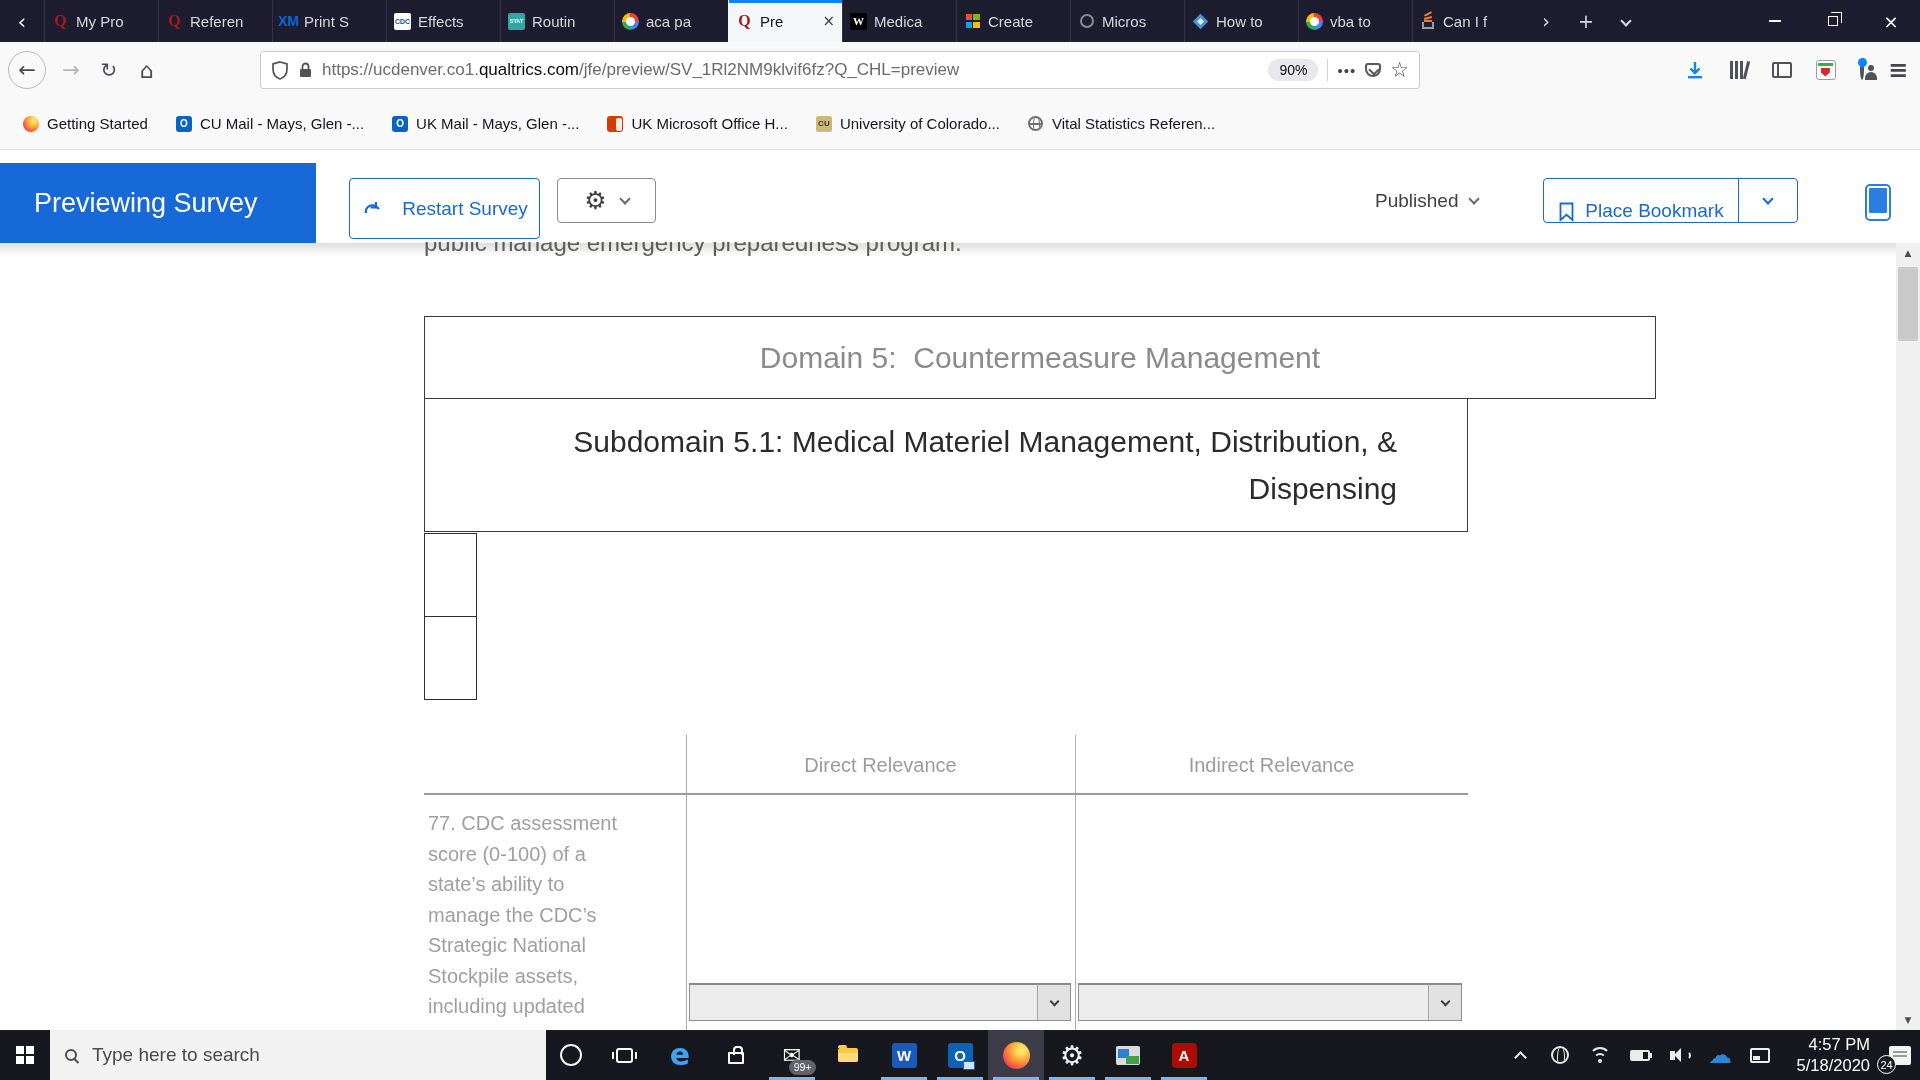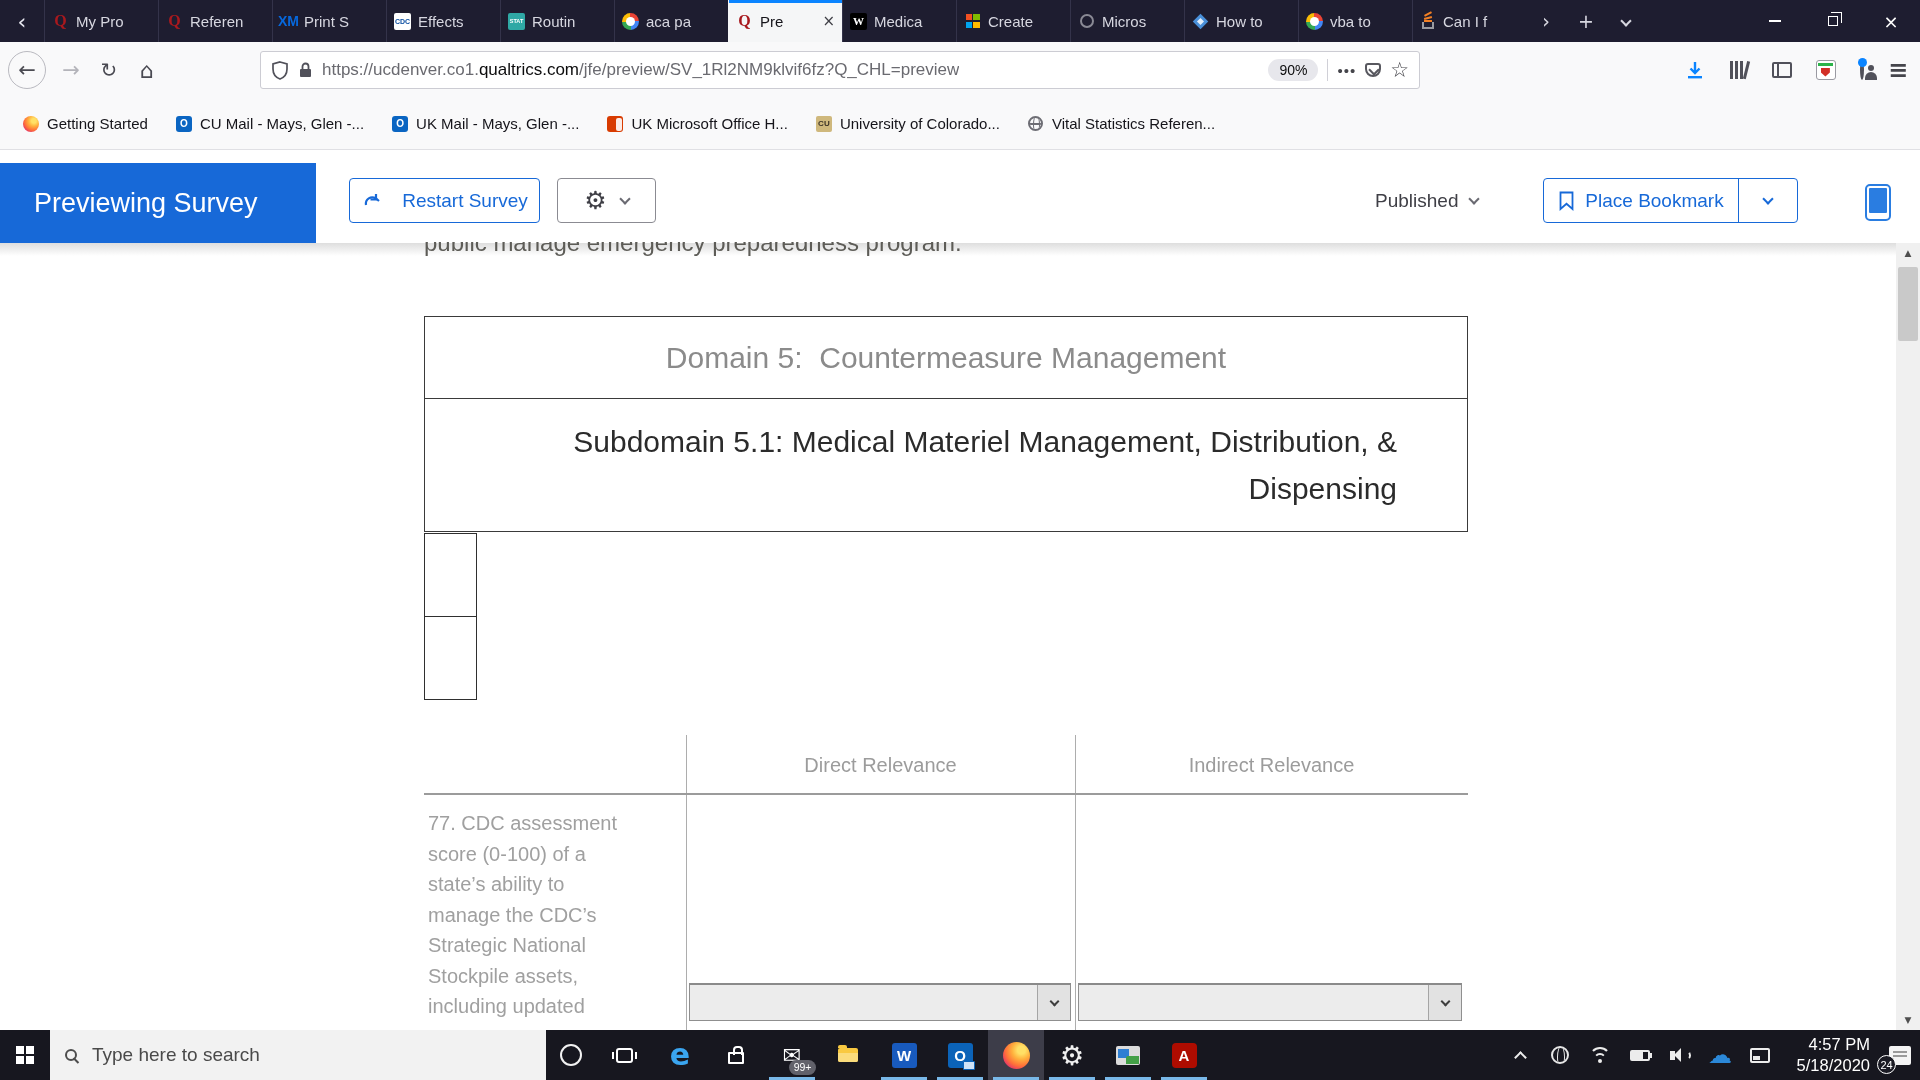--- a/index.html
+++ b/index.html
@@ -105,42 +105,42 @@
   .bm .fav{width:16px;height:16px}
 
   
   .content{position:absolute;top:150px;left:0;width:1920px;height:880px;background:#fff;color:#9e9e9e}
   .qheader{position:absolute;top:0;left:0;width:1920px;height:93px;background:#fff}
   .header-shadow{position:absolute;top:93px;left:0;width:1920px;height:13px;
                  background:linear-gradient(#bdbdbd,rgba(255,255,255,0));opacity:.5}
   .preview-title{position:absolute;left:0;top:13px;width:316px;height:80px;background:#1769d8;color:#fff;
                  font-size:27px;display:flex;align-items:center;padding-left:34px}
   .btn{border-radius:4px;display:flex;align-items:center;justify-content:center;background:#fff}
-  .restart-btn{position:absolute;left:349px;top:28px;width:191px;height:45px;border:1px solid #1769d8;
+  .restart-btn{position:absolute;left:349px;top:28px;width:191px;height:61px;border:1px solid #1769d8;
                color:#1769d8;font-size:19px;gap:19px}
   .gear-btn{position:absolute;left:557px;top:28px;width:99px;height:45px;border:1px solid #8b8b92;gap:14px;color:#44444b}
   .gear-glyph{font-size:25px;color:#3f3f46}
   .small-chev{width:8px;height:8px;border-right:2px solid #6a6a72;border-bottom:2px solid #6a6a72;
               transform:rotate(45deg);margin-top:-4px}
   .published{position:absolute;left:1375px;top:28px;height:45px;display:flex;align-items:center;gap:12px;
              font-size:19px;color:#3f3f46}
   .placebm{position:absolute;left:1543px;top:28px;width:255px;height:45px;border:1px solid #1769d8;
            border-radius:4px;display:flex;align-items:stretch;background:#fff}
-  .placebm .main{flex:1;display:flex;align-items:center;justify-content:center;gap:10px;color:#1769d8;font-size:19px}
+  .placebm .main{flex:1;display:flex;align-items:flex-end;justify-content:center;gap:10px;color:#1769d8;font-size:19px}
   .placebm .split{width:1px;background:#1769d8}
   .placebm .dd{width:58px;display:flex;align-items:center;justify-content:center}
   .placebm .dd .small-chev{border-color:#1769d8}
   .mobile-ico{position:absolute;left:1865px;top:34px;width:26px;height:37px;border:2px solid #2a7de1;
               border-radius:5px;background:#fff;padding:2px 2px 6px 2px}
   .mobile-ico .scr{width:100%;height:100%;background:#2a7de1;border-radius:1px}
 
   .partial-wrap{position:absolute;left:424px;top:92px;height:16px;overflow:hidden}
   .partial-wrap .inner{font-size:24px;color:#5d5c57;margin-top:-13px;white-space:nowrap}
 
-  .domain-box{position:absolute;left:424px;top:166px;width:1044px;height:83px;border:1px solid #3a3a3a;
+  .domain-box{position:absolute;left:424px;top:166px;width:1232px;height:83px;border:1px solid #3a3a3a;
               display:flex;align-items:center;justify-content:center;font-size:30px;color:#8b8b8b;white-space:pre-wrap}
   .subdomain-box{position:absolute;left:424px;top:249px;width:1044px;height:133px;border:1px solid #3a3a3a;
                  border-top:none;display:flex;align-items:center;justify-content:center;text-align:right;
                  padding:0 70px;font-size:30px;line-height:47px;color:#2b2b2b}
   .mini-box{position:absolute;left:424px;width:53px;border:1px solid #2f2f2f;background:#fff}
   .mini-box.b1{top:383px;height:84px}
   .mini-box.b2{top:466px;height:84px}
 
   .vline{position:absolute;top:585px;width:1px;height:295px;background:#adadad}
   .vline.v1{left:686px}.vline.v2{left:1075px}

